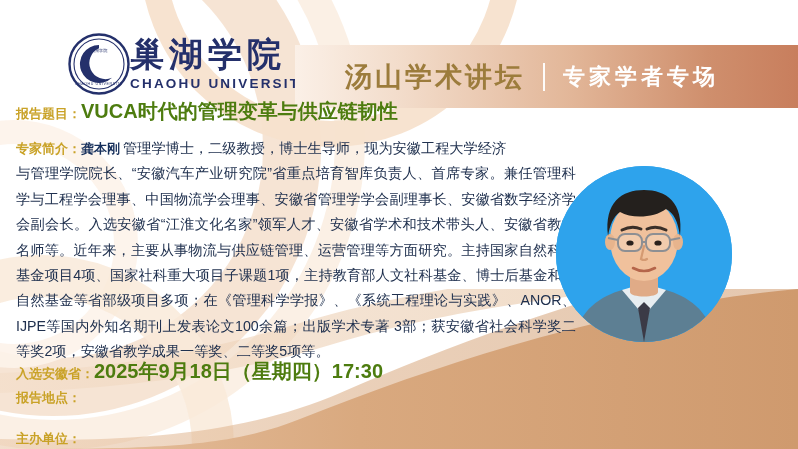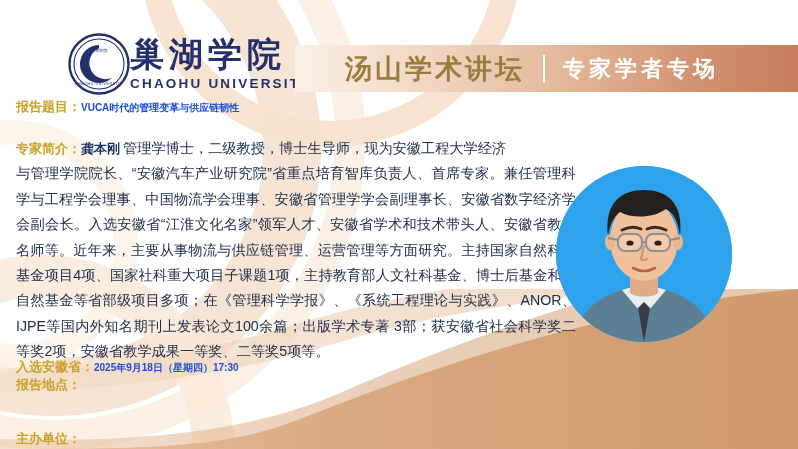--- a/index.html
+++ b/index.html
@@ -52,21 +52,21 @@
     font-family:"Liberation Serif","DejaVu Serif",serif;
     font-size:34px;font-weight:700;color:#24306b;letter-spacing:5px;
     white-space:nowrap;
   }
   .uni-en{
     font-size:13.5px;font-weight:700;color:#24306b;letter-spacing:2.2px;
     margin-top:5px;white-space:nowrap;
   }
 
   .banner{
-    position:absolute;left:295px;top:45px;width:503px;height:47px;
+    position:absolute;left:295px;top:45px;width:503px;height:63px;
     background:linear-gradient(90deg,#fbf0e7 0%,#f2dbc9 22%,#e2b698 55%,#cf8f6d 82%,#c87e5d 100%);
     display:flex;align-items:center;
   }
   .banner-main{
     font-family:"Liberation Serif","DejaVu Serif",serif;
     font-size:27px;font-weight:700;color:#9c7c3c;letter-spacing:3px;
     margin-left:50px;white-space:nowrap;
   }
   .banner-div{
     width:2px;height:28px;background:#ffffff;margin:0 18px;flex:0 0 auto;opacity:.95;
@@ -75,38 +75,38 @@
     font-family:Liberation Mono, monospace;
     font-size:22px;font-weight:700;color:#ffffff;letter-spacing:4px;white-space:nowrap;
   }
 
   
   .row{position:absolute;display:flex;align-items:baseline;}
   .label{
     font-size:13px;font-weight:700;color:#c9a227;white-space:nowrap;flex:0 0 auto;
   }
   .value{
-    font-size:10px;font-weight:700;color:#1d4ed8;white-space:nowrap;
+    font-size:20px;font-weight:700;color:#4d7c0f;white-space:nowrap;
   }
 
   .row-title{left:16px;top:98px;}
 
   .bio-block{position:absolute;left:16px;top:136px;width:560px;}
   .bio-name{
     font-size:13px;font-weight:700;color:#17305c;margin-right:3px;white-space:nowrap;
   }
   .bio-text{
     font-size:14.2px;color:#20314f;line-height:25.4px;text-align:justify;
     text-justify:inter-character;
   }
   .bio-first{display:inline;}
   .bio-rest{display:block;margin-top:0;}
 
   .row-time{left:16px;top:358px;}
-  .row-place{left:16px;top:376px;}
+  .row-place{left:16px;top:389px;}
   .row-org{left:16px;top:430px;}
 
   
   .portrait{
     position:absolute;left:556px;top:166px;width:176px;height:176px;
     border-radius:50%;overflow:hidden;background:#2ea3ec;
   }
   .portrait svg{display:block;width:176px;height:176px;}
 </style>
 </head>

